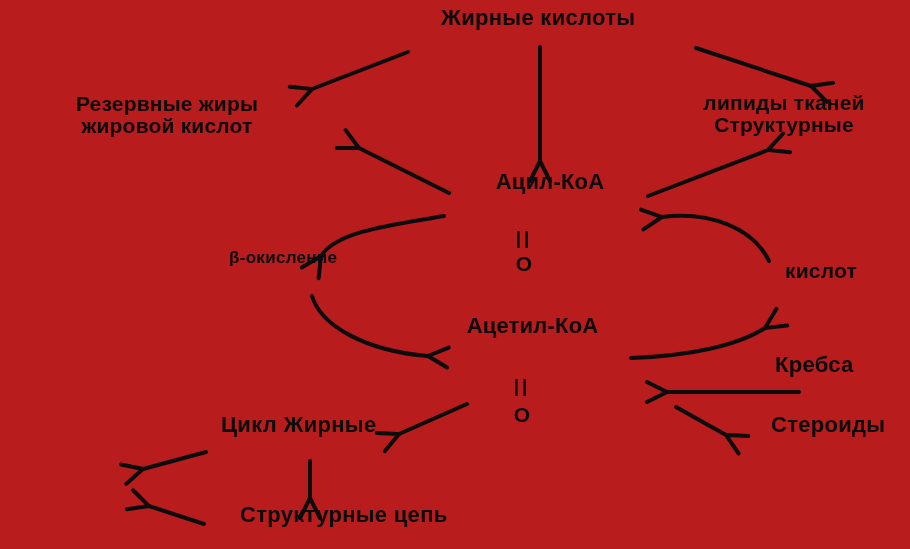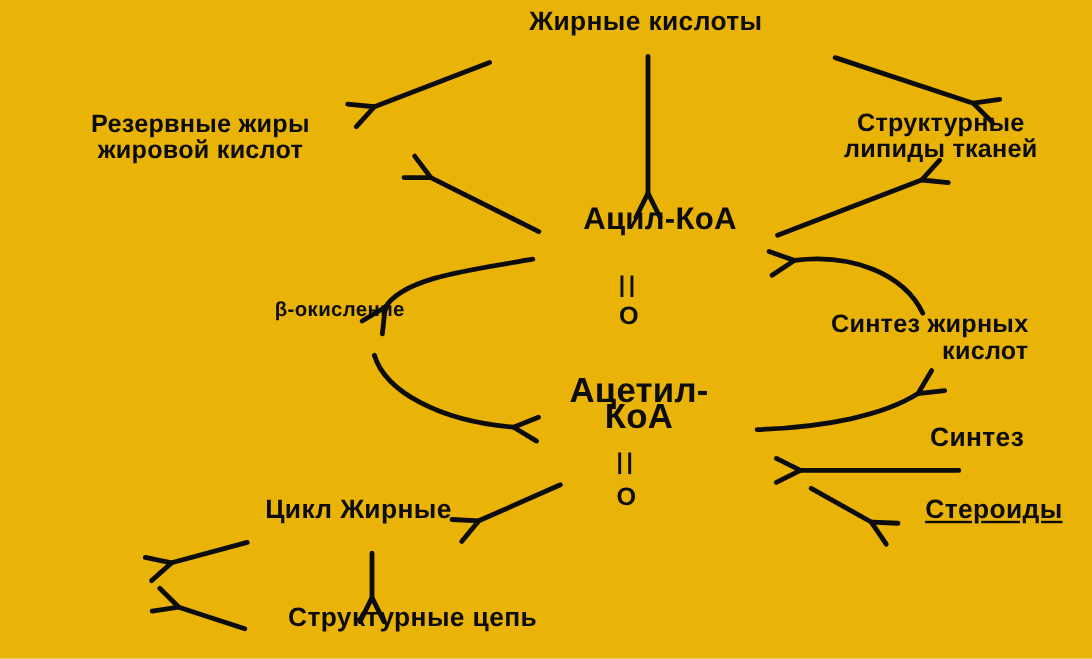--- a/index.html
+++ b/index.html
@@ -1,19 +1,19 @@
 <!DOCTYPE html>
 <html><head>
 <meta charset="utf-8">
 <style>
   html,body { margin:0; padding:0; background:#ffffff; }
   #stage {
     position:relative;
     width:910px; height:549px;
-    background:#eab308;
+    background:#b91c1c;
     color:#0c0c0c;
     font-family:"Liberation Sans", sans-serif;
     font-weight:700;
     overflow:hidden;
   }
   .lbl { position:absolute; white-space:nowrap; font-size:22px; letter-spacing:.3px; }
   .blk { position:absolute; text-align:center; font-size:21px; line-height:22px; letter-spacing:.2px; }
   .blk.right { text-align:right; }
   .bond { position:absolute; width:34px; text-align:center; font-size:19px; letter-spacing:3px; }
   .oxy  { position:absolute; width:34px; text-align:center; font-size:21px; }
@@ -50,40 +50,39 @@
   </svg>
 
   <div class="lbl" style="left:441px; top:5px;">Жирные кислоты</div>
 
   <div class="blk" style="left:51px; top:93px; width:232px;">
     <div>Резервные жиры</div>
     <div>жировой кислот</div>
   </div>
 
   <div class="blk" style="left:690px; top:92px; width:188px;">
+    <div>липиды тканей</div>
     <div>Структурные</div>
-    <div>липиды тканей</div>
   </div>
 
-  <div class="blk" style="left:480px; top:171px; width:140px; font-size:26px;">Ацил-КоА</div>
+  <div class="blk" style="left:480px; top:171px; width:140px; font-size:22px;">Ацил-КоА</div>
   <div class="bond" style="left:507px; top:227px;">||</div>
   <div class="oxy" style="left:507px; top:252px;">O</div>
 
   <div class="lbl" style="left:229px; top:248px; font-size:17px;">β-окисление</div>
 
   <div class="blk right" style="left:660px; top:260px; width:197px;">
-    <div>Синтез жирных</div>
     <div>кислот</div>
   </div>
 
-  <div class="blk" style="left:455px; top:315px; width:155px; font-size:29px;">Ацетил-КоА</div>
+  <div class="blk" style="left:455px; top:315px; width:155px; font-size:22px;">Ацетил-КоА</div>
   <div class="bond" style="left:505px; top:375px;">||</div>
   <div class="oxy" style="left:505px; top:403px;">O</div>
 
-  <div class="lbl" style="left:775px; top:352px;">Синтез</div>
-  <div class="lbl" style="left:771px; top:412px;text-decoration:underline;">Стероиды</div>
+  <div class="lbl" style="left:775px; top:352px;">Кребса</div>
+  <div class="lbl" style="left:771px; top:412px;">Стероиды</div>
 
   <div class="lbl" style="left:221px; top:412px;">Цикл Жирные</div>
 
 
   <div class="lbl" style="left:240px; top:502px;">Структурные цепь</div>
 
 </div>
 
 </body></html>

